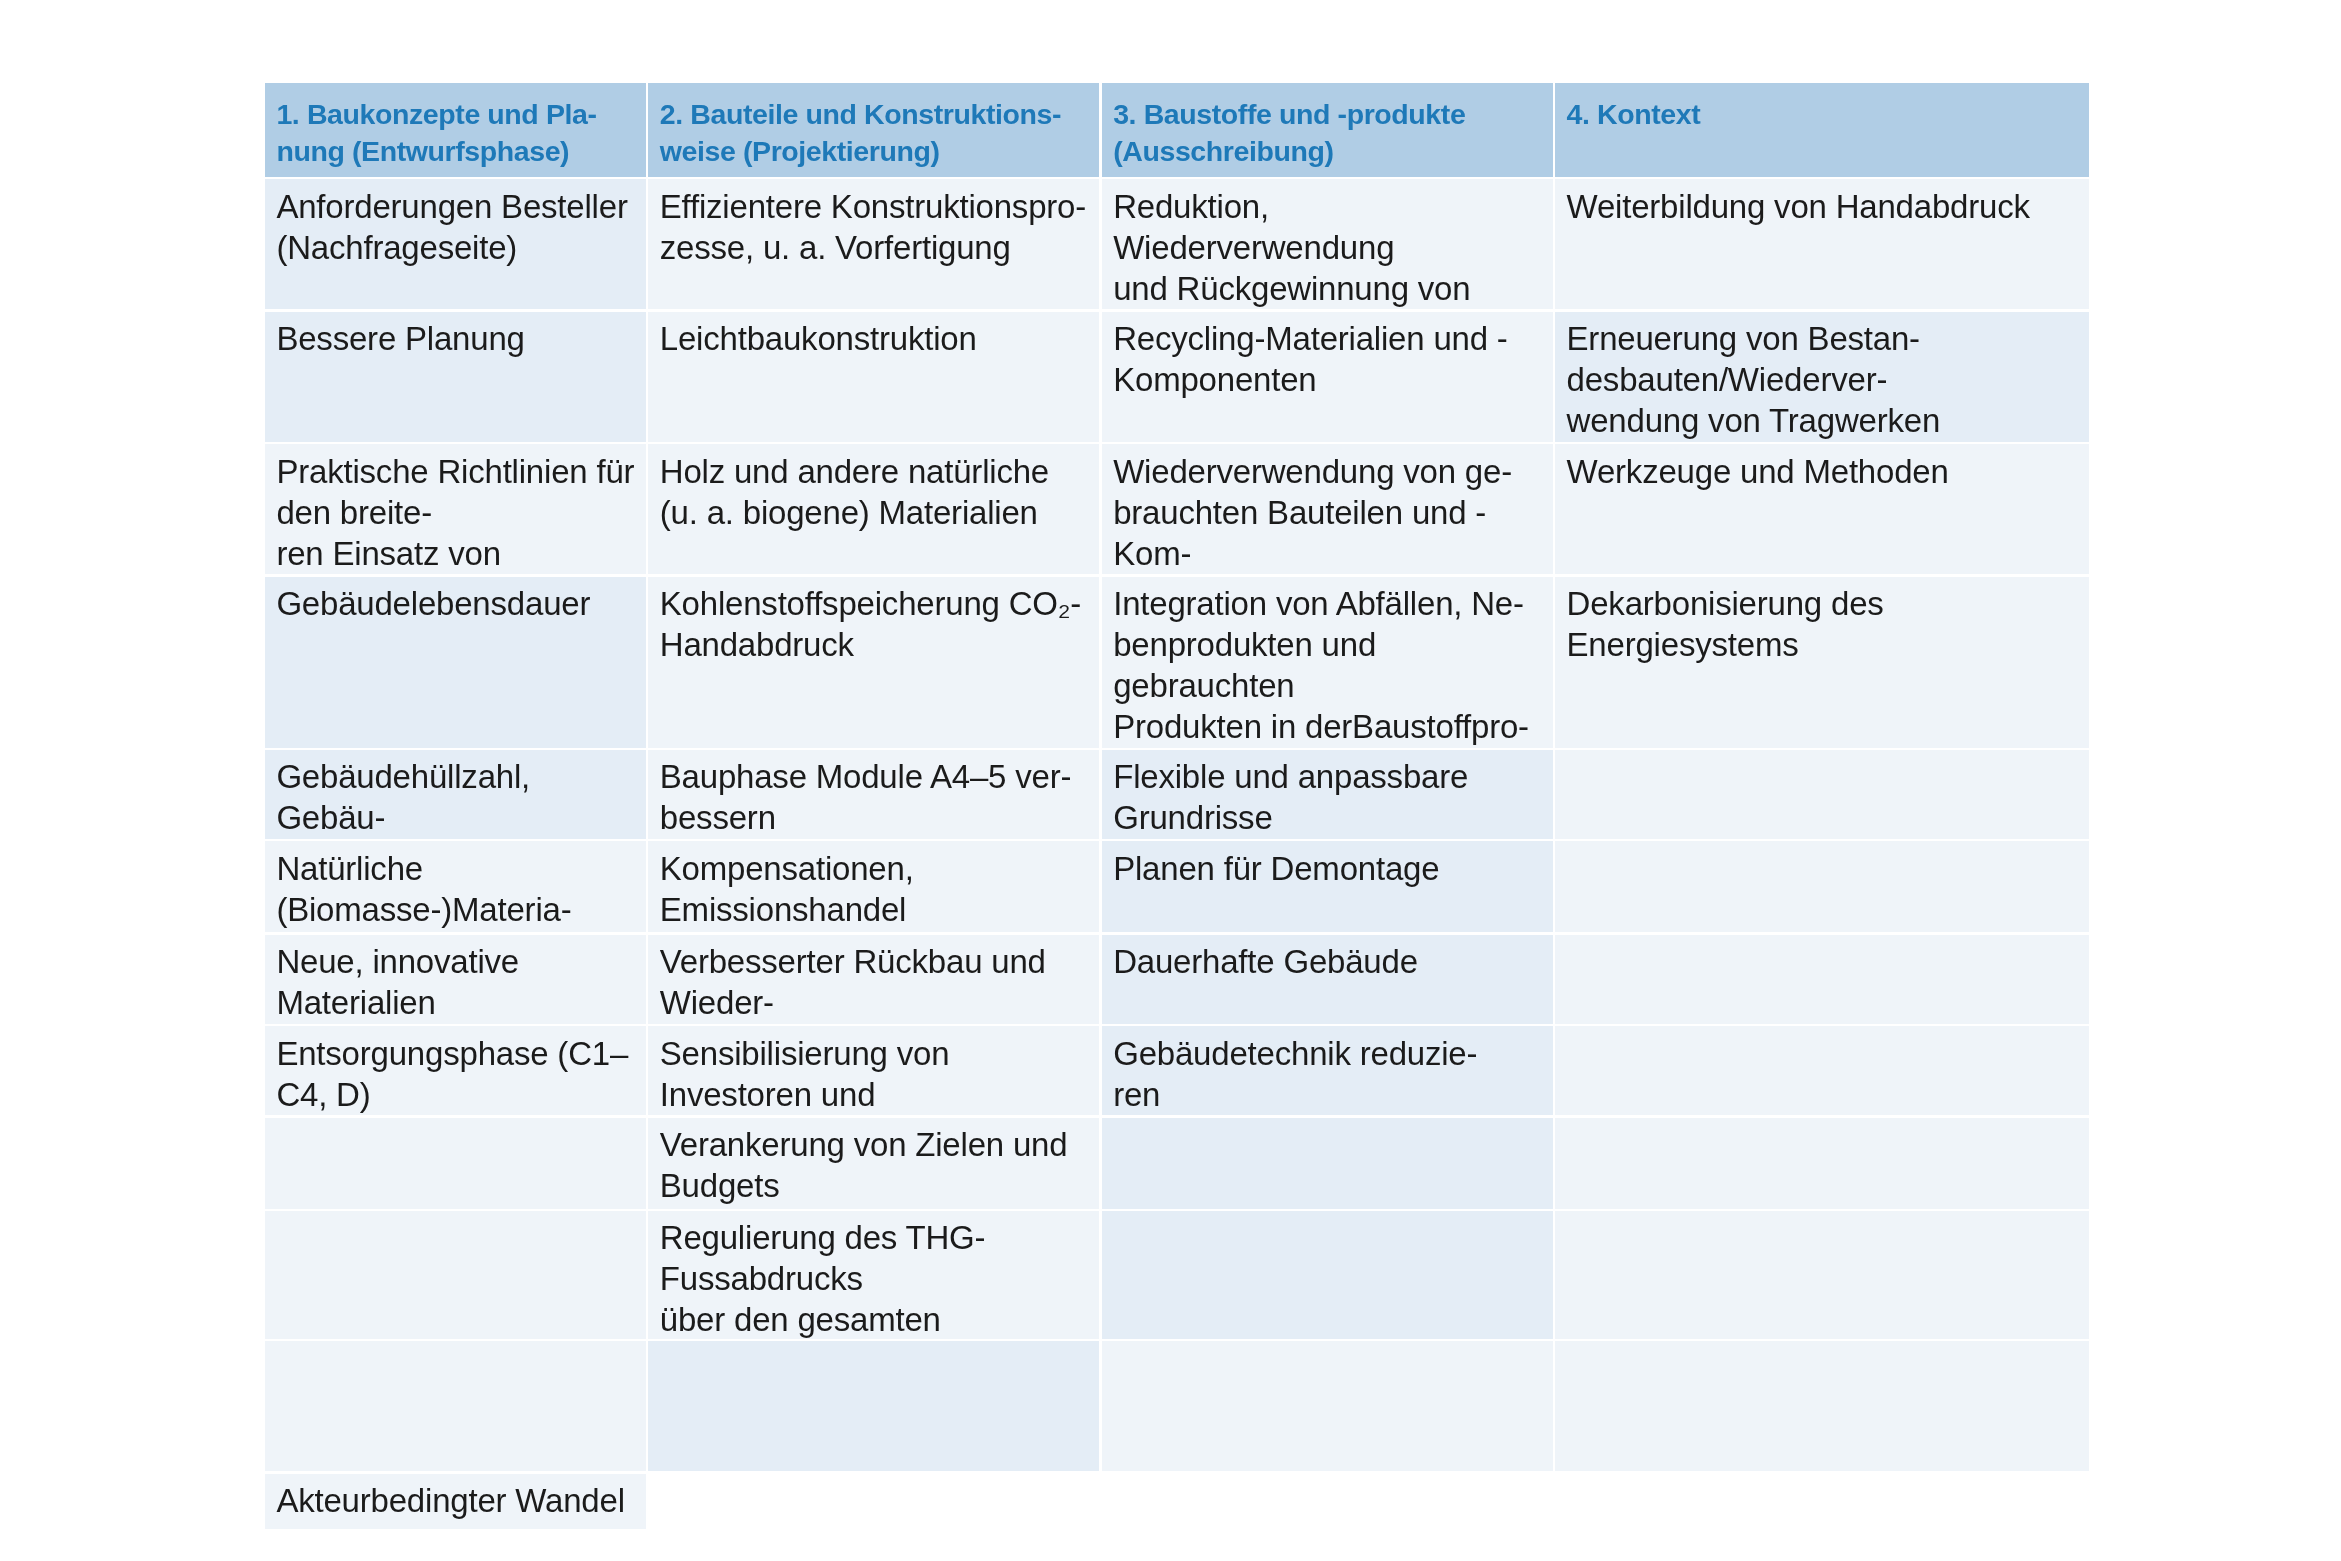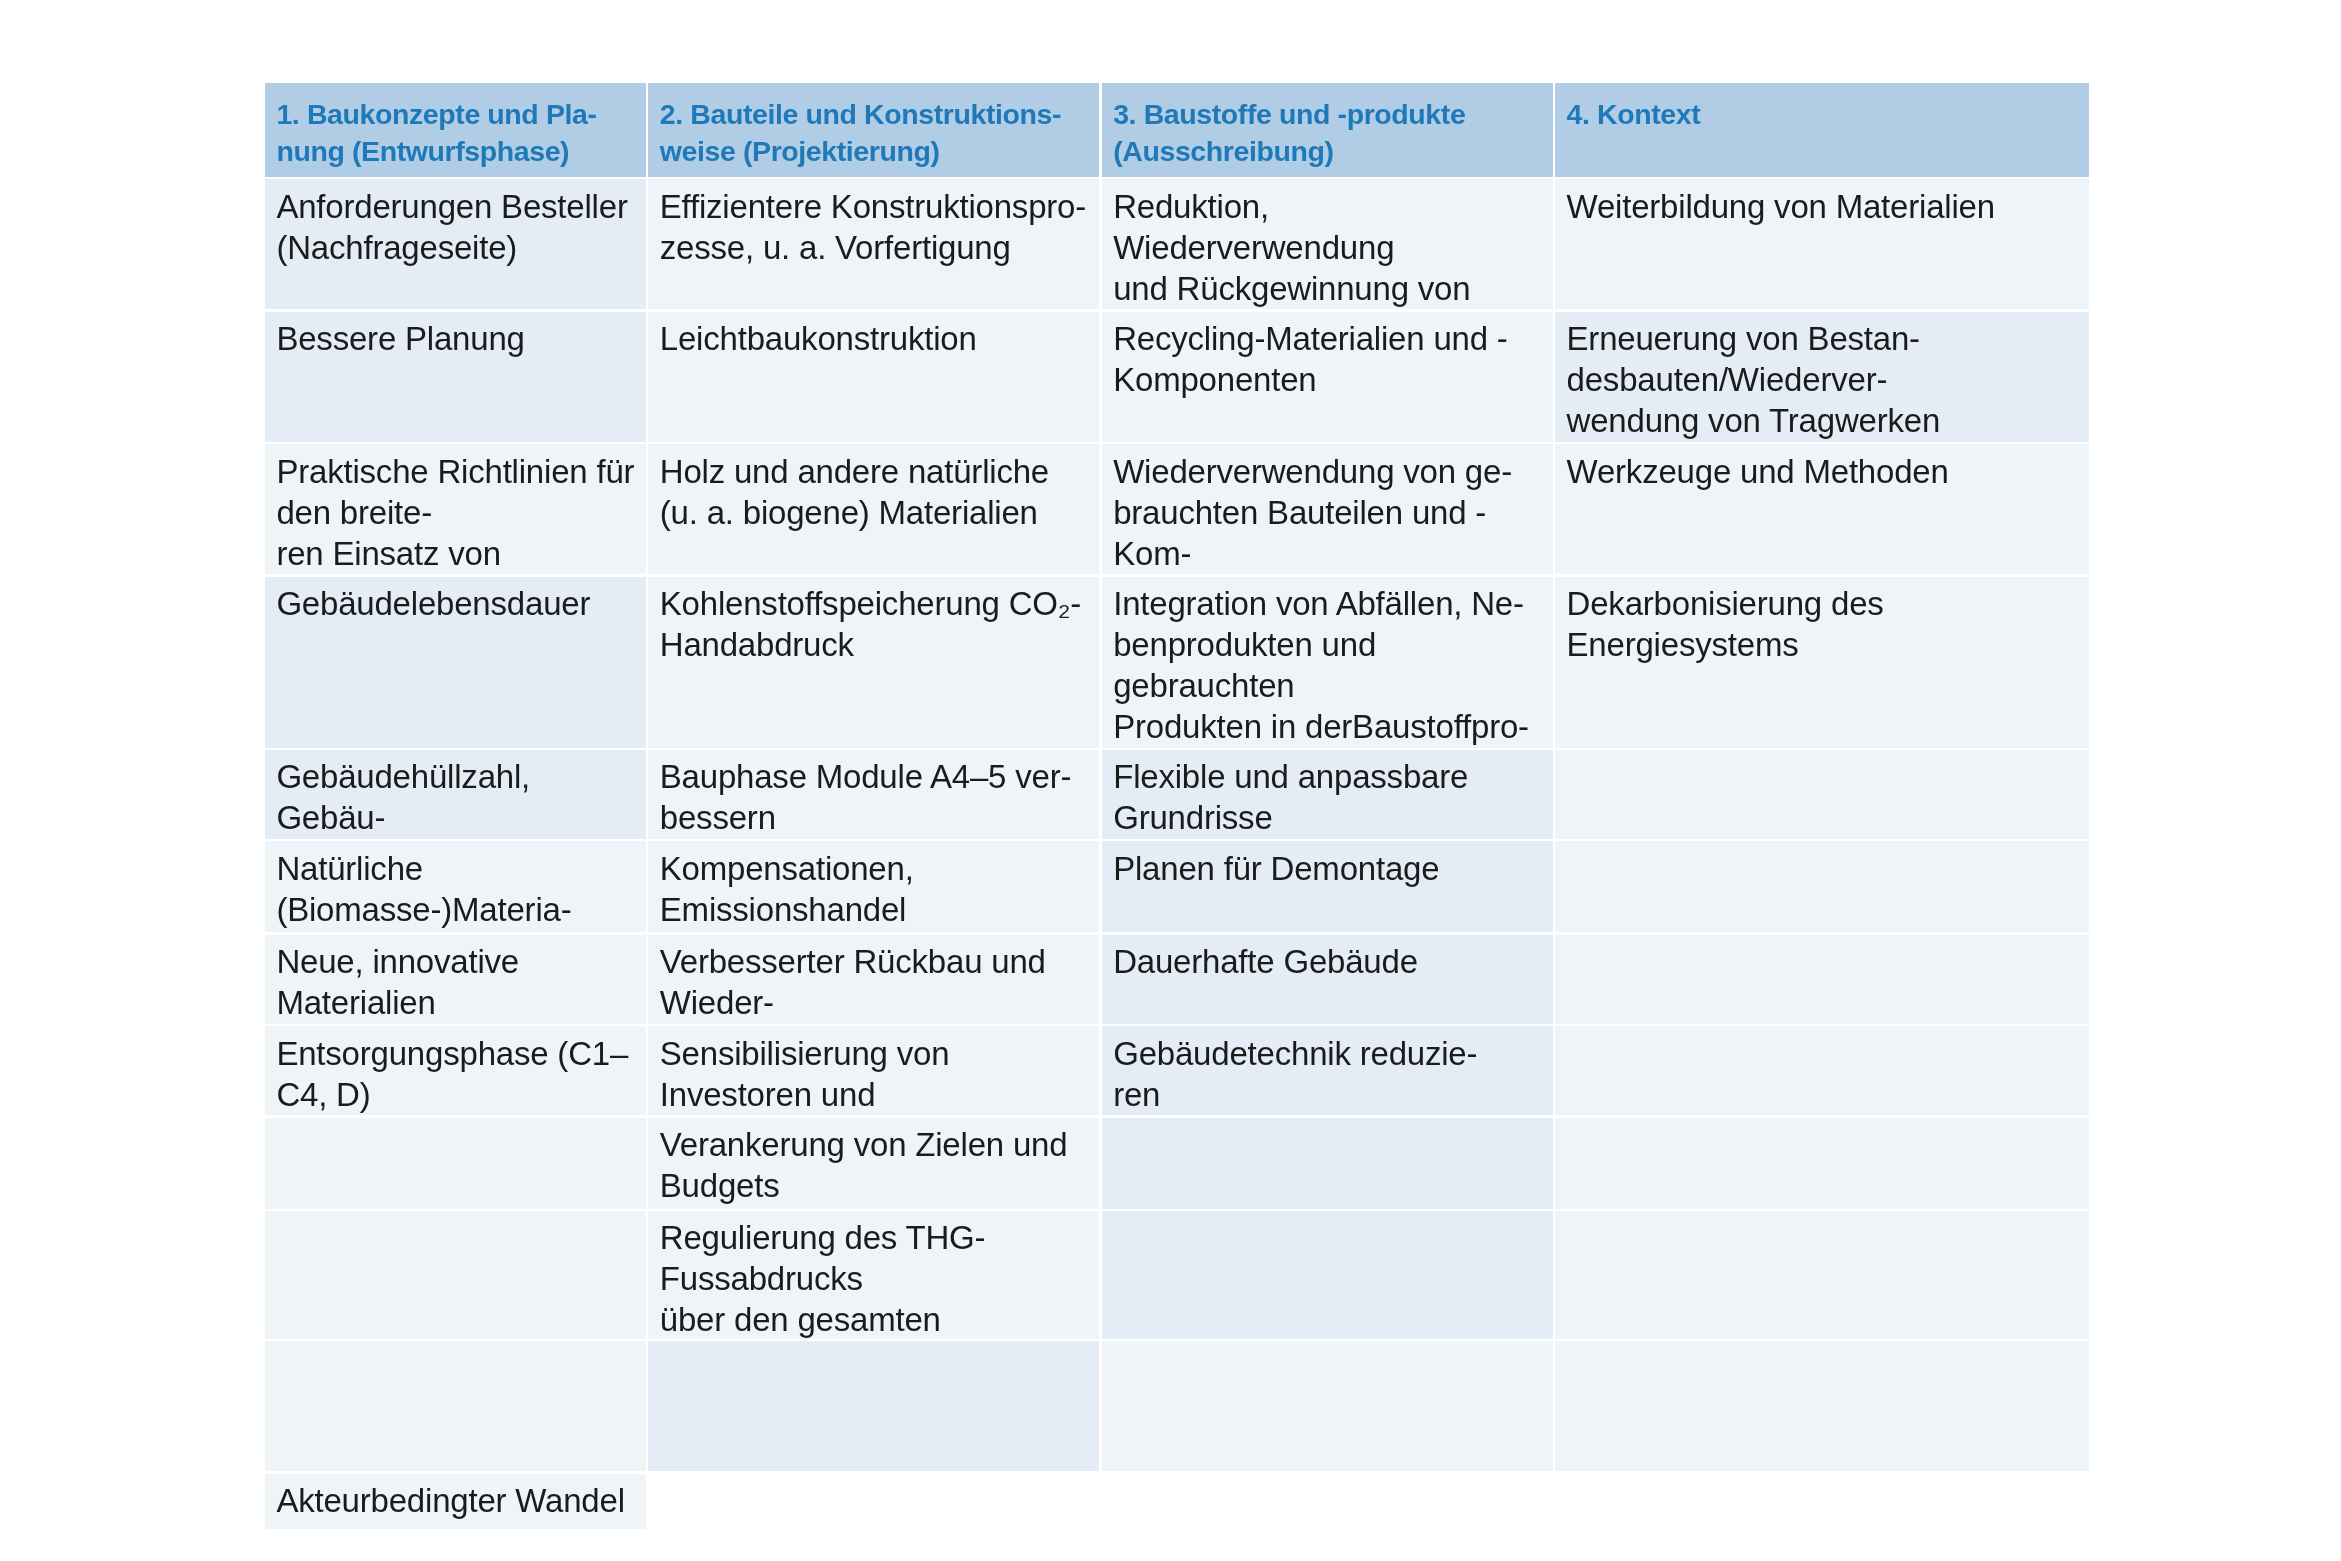--- a/index.html
+++ b/index.html
@@ -58,21 +58,21 @@
 (Ausschreibung)</div>
     <div class="cell hdr">4. Kontext</div>
 
     <div class="cell c1">Anforderungen Besteller
 (Nachfrageseite)</div>
     <div class="cell">Effizientere Konstruktionspro-
 zesse, u. a. Vorfertigung</div>
     <div class="cell">Reduktion, Wiederverwendung
 und Rückgewinnung von THG-
 intensiven Baustoffen</div>
-    <div class="cell">Weiterbildung von Materialien</div>
+    <div class="cell">Weiterbildung von Handabdruck</div>
 
     <div class="cell c1">Bessere Planung</div>
     <div class="cell">Leichtbaukonstruktion</div>
     <div class="cell">Recycling-Materialien und -
 Komponenten</div>
     <div class="cell c1">Erneuerung von Bestan-
 desbauten/Wiederver-
 wendung von Tragwerken</div>
 
     <div class="cell">Praktische Richtlinien für den breite-

